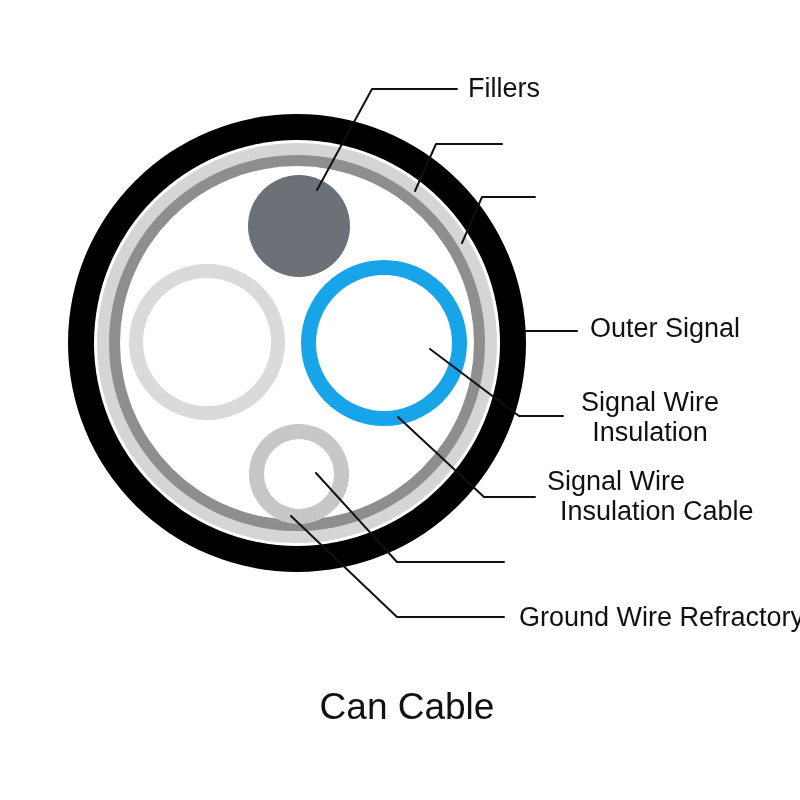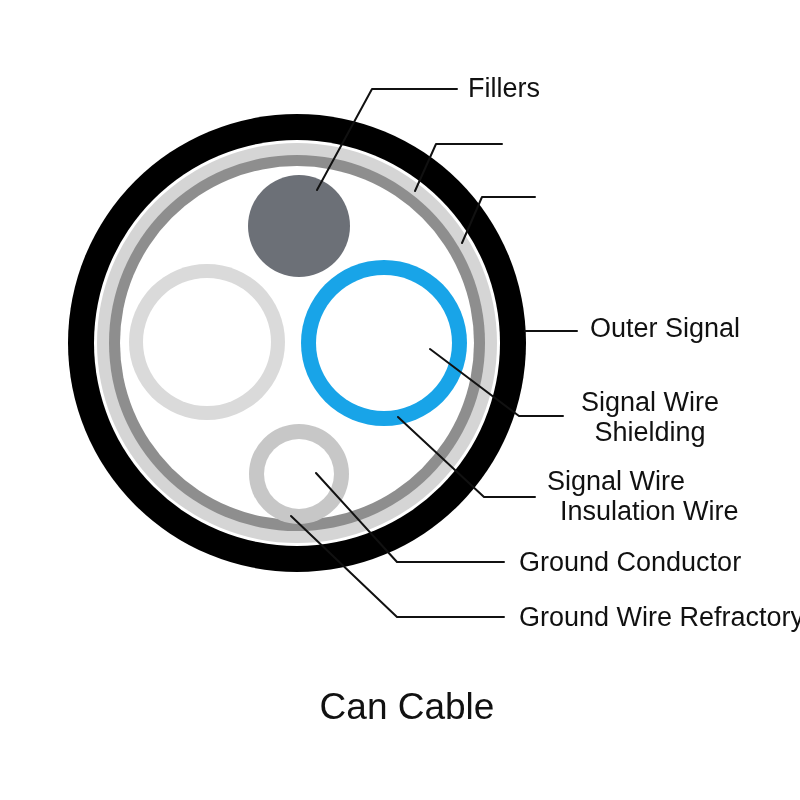--- a/index.html
+++ b/index.html
@@ -92,27 +92,26 @@
   </svg>
 
   <div class="callout" style="left:461px; top:73px;">Fillers</div>
 
 
 
   <div class="callout" style="left:583px; top:313px;">Outer Signal</div>
 
   <div class="callout-block centered" style="left:565px; top:387px; width:156px;">
     <div>Signal Wire</div>
-    <div>Shielding</div>
+    <div>Insulation</div>
   </div>
 
   <div class="callout-block" style="left:540px; top:466px;">
     <div>Signal Wire</div>
-    <div class="indent-line">Insulation Wire</div>
+    <div class="indent-line">Insulation Cable</div>
   </div>
 
-  <div class="callout" style="left:512px; top:547px;">Ground Conductor</div>
 
   <div class="callout" style="left:512px; top:602px;">Ground Wire Refractory</div>
 
   <div class="diagram-title">Can Cable</div>
 
 </div>
 
 </body></html>

